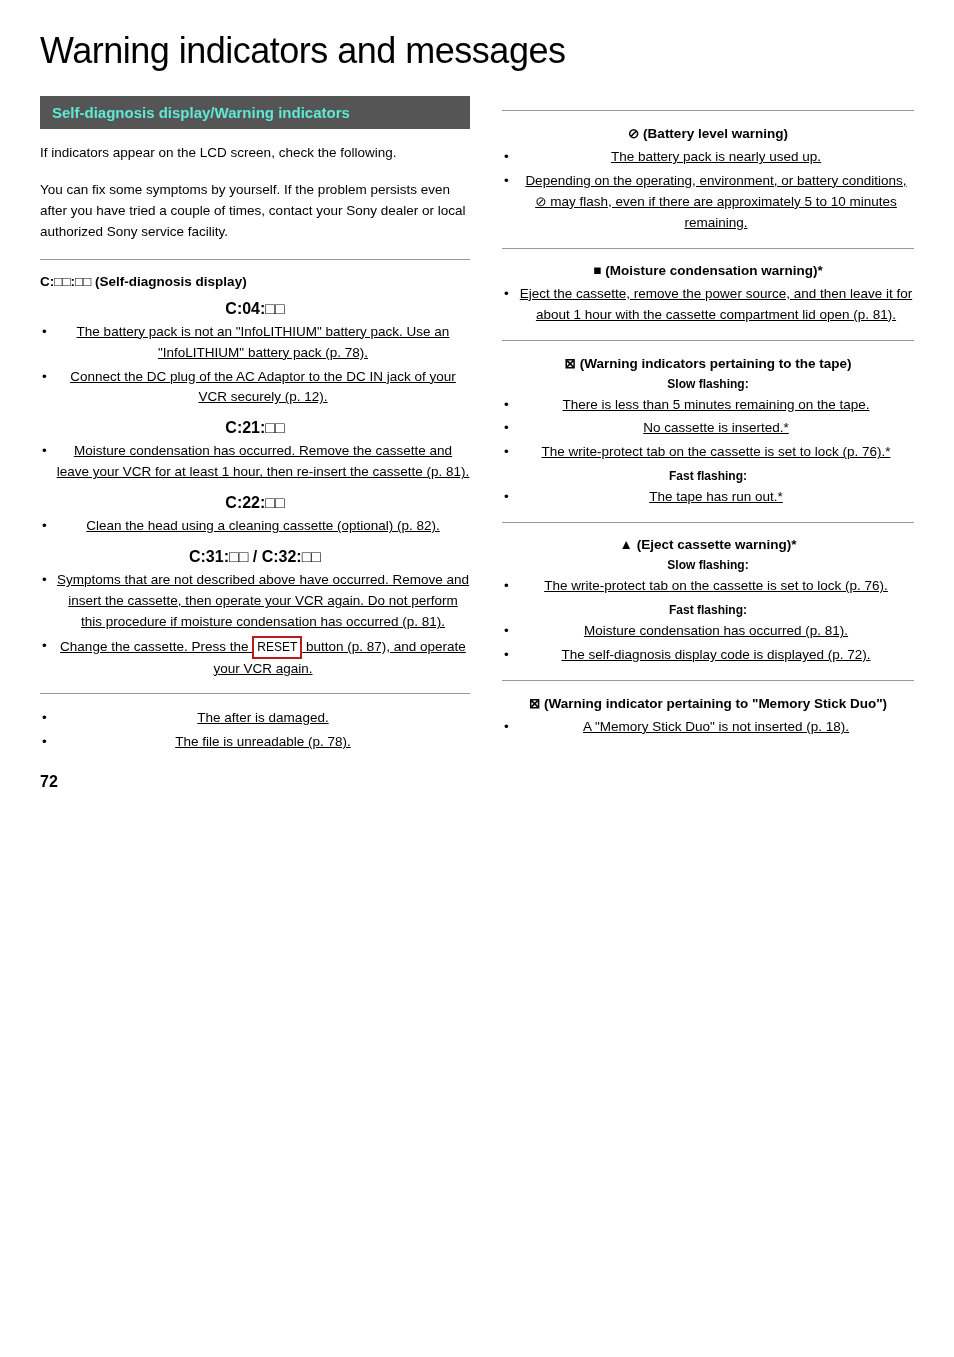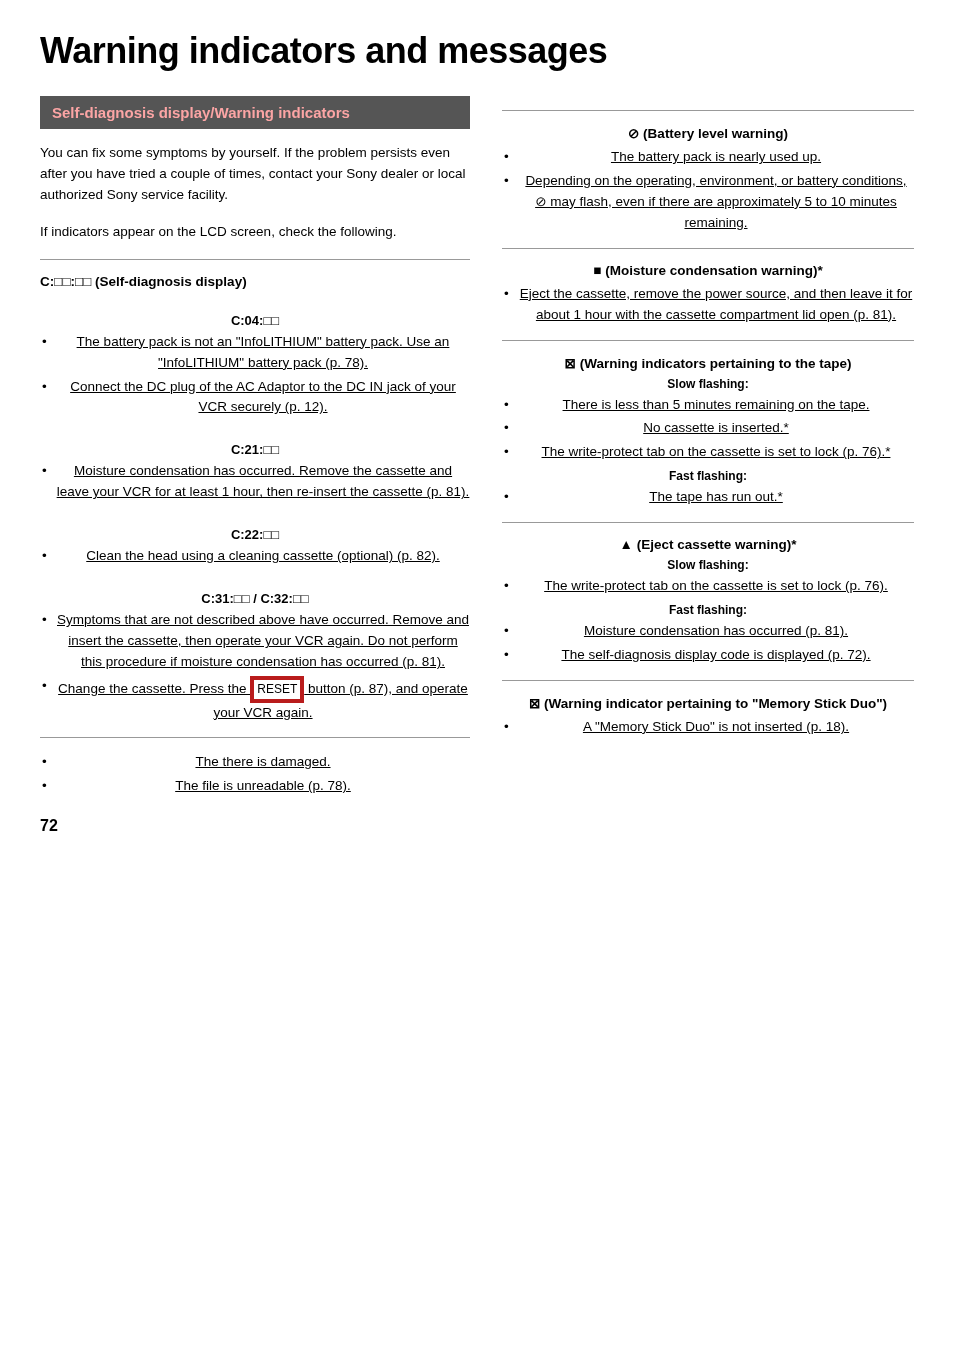--- a/index.html
+++ b/index.html
@@ -7,39 +7,39 @@
       background: #fff;
       font-family: Arial, Helvetica, sans-serif;
       font-size: 13.5px;
       color: #000;
       width: 954px;
       min-height: 1357px;
       padding: 30px 40px 40px 40px;
     }
     h1.page-title {
       font-size: 36px;
-      font-weight: bold;
+      font-weight: normal;
       font-family: Arial, Helvetica, sans-serif;
       margin-bottom: 24px;
       letter-spacing: -0.5px;
     }
     .two-col {
       display: flex;
       gap: 32px;
     }
     .col-left {
       width: 430px;
       flex-shrink: 0;
     }
     .col-right {
       flex: 1;
     }
     .section-header {
       background: #555;
-      color: #fca5a5;
+      color: #5eead4;
       font-size: 15px;
       font-weight: bold;
       padding: 8px 12px;
       margin-bottom: 14px;
     }
     .intro-text {
       font-size: 13.5px;
       line-height: 1.55;
       margin-bottom: 16px;
     }
@@ -47,24 +47,24 @@
       border: none;
       border-top: 1px solid #999;
       margin: 14px 0;
     }
     .subsection-title {
       font-size: 13.5px;
       font-weight: bold;
       margin-bottom: 6px;
     }
     .code-title {
-      font-size: 13px;
+      font-size: 16px;
       font-weight: bold;
       margin-bottom: 4px;
-      margin-top: 24px;
+      margin-top: 11px;
     }
     ul.bullet-list {
       list-style: none;
       padding-left: 0;
       margin-bottom: 6px;
       text-decoration: underline;
     }
     ul.bullet-list li {
       padding-left: 16px;
       position: relative;
@@ -93,40 +93,40 @@
       margin-bottom: 4px;
       margin-top: 6px;
     }
     .page-number {
       font-size: 16px;
       font-weight: bold;
       margin-top: 20px;
     }
     .reset-box {
       display: inline-block;
-      border: 4px solid #b91c1c;
+      border: 2px solid #b91c1c;
       padding: 0 3px;
       font-size: 12px;
       font-weight: normal;
       vertical-align: middle;
     }
   </style>
 </head>
 <body>
 
 <h1 class="page-title">Warning indicators and messages</h1>
 
 <div class="two-col">
 
   <div class="col-left">
 
     <div class="section-header">Self-diagnosis display/Warning indicators</div>
 
+    <p class="intro-text">If indicators appear on the LCD screen, check the following.</p>
     <p class="intro-text">You can fix some symptoms by yourself. If the problem persists even after you have tried a couple of times, contact your Sony dealer or local authorized Sony service facility.</p>
-    <p class="intro-text">If indicators appear on the LCD screen, check the following.</p>
 
     <hr class="divider">
 
     <div class="subsection-title">C:□□:□□ (Self-diagnosis display)</div>
 
     <div class="warning-section">
       <div class="code-title">C:04:□□</div>
       <ul class="bullet-list">
         <li>The battery pack is not an "InfoLITHIUM" battery pack. Use an "InfoLITHIUM" battery pack (p. 78).</li>
         <li>Connect the DC plug of the AC Adaptor to the DC IN jack of your VCR securely (p. 12).</li>
@@ -152,21 +152,21 @@
       <ul class="bullet-list">
         <li>Symptoms that are not described above have occurred. Remove and insert the cassette, then operate your VCR again. Do not perform this procedure if moisture condensation has occurred (p. 81).</li>
         <li>Change the cassette. Press the <span class="reset-box">RESET</span> button (p. 87), and operate your VCR again.</li>
       </ul>
     </div>
 
     <hr class="divider">
 
     <div class="warning-section">
       <ul class="bullet-list">
-        <li>The there is damaged.</li>
+        <li>The after is damaged.</li>
         <li>The file is unreadable (p. 78).</li>
       </ul>
     </div>
 
     <div class="page-number">72</div>
   </div>
 
   <div class="col-right">
 
     <hr class="divider">

